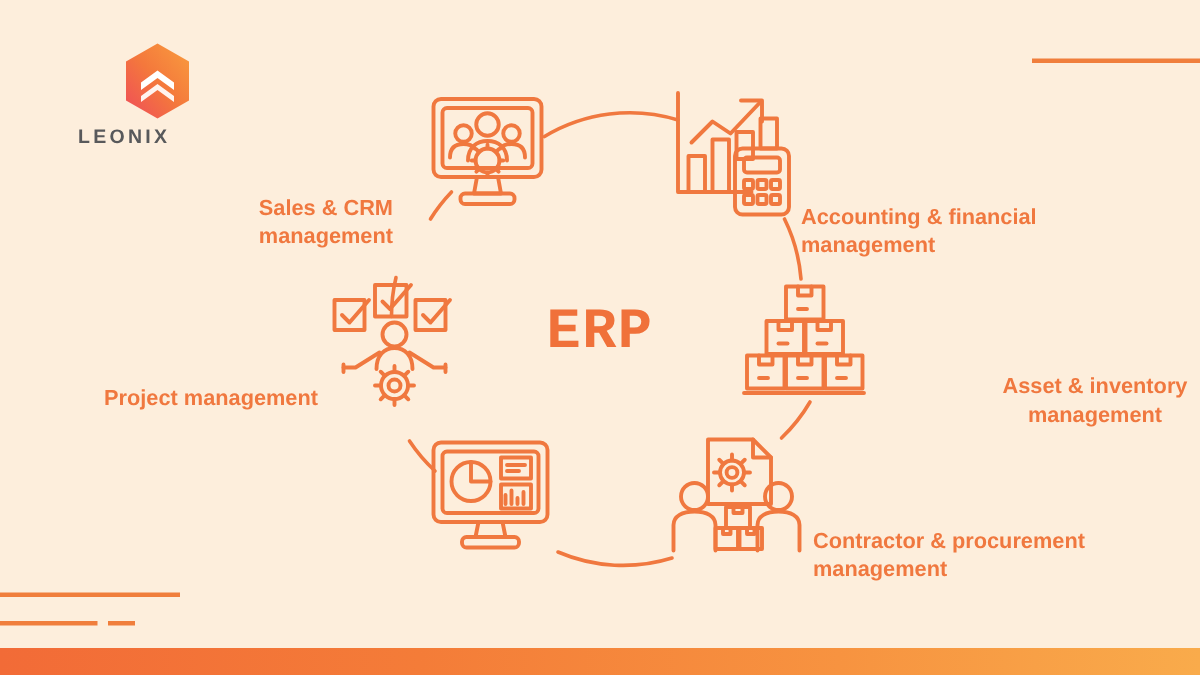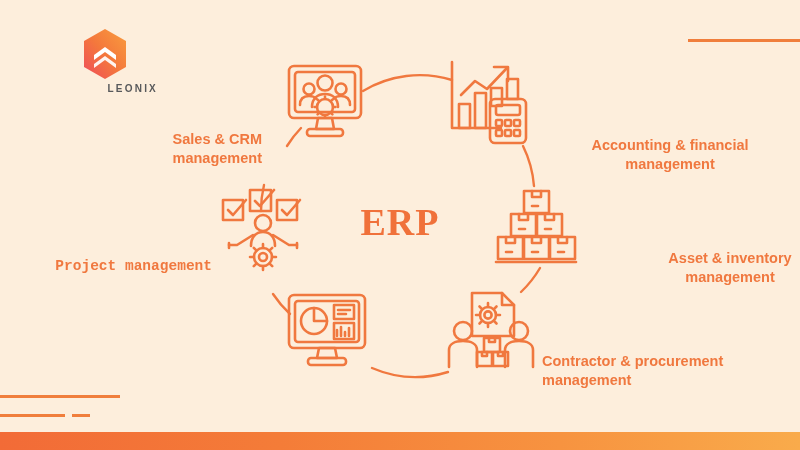--- a/index.html
+++ b/index.html
@@ -69,22 +69,22 @@
     width: 106px;
     height: 62px;
   }
   .logo-mark {
     width: 46px;
     height: 52px;
     margin: 0 auto;
   }
   .logo-text {
     margin-top: 3px;
-    text-align: right;
-    font-size: 10px;
+    text-align: left;
+    font-size: 13px;
     font-weight: bold;
     letter-spacing: 2.2px;
     color: #58595b;
     font-family: "Liberation Sans", sans-serif;
   }
 
   
   .diagram {
     position: absolute;
     left: 0;
@@ -97,39 +97,39 @@
     left: 340px;
     top: 198px;
     width: 120px;
     height: 48px;
     text-align: center;
     font-size: 38px;
     font-weight: bold;
     color: #f0713a;
     letter-spacing: 1px;
     line-height: 48px;
-    font-family: Liberation Serif, serif;
+    font-family: Liberation Mono, monospace;
   }
 
   
   .node-label {
     position: absolute;
     font-size: 14.5px;
     font-weight: bold;
     color: #f0783f;
     line-height: 19px;
     font-family: "Liberation Sans", sans-serif;
     margin-top: 48px;
   }
   .lbl-sales      { left: 110px; top: 82px;  width: 152px; text-align: right; }
-  .lbl-accounting { left: 560px; top: 88px;  width: 220px; text-align: center; }
+  .lbl-accounting { left: 534px; top: 88px;  width: 220px; text-align: left; }
   .lbl-asset      { left: 630px; top: 201px; width: 200px; text-align: center; }
   .lbl-contractor { left: 542px; top: 304px; width: 240px; text-align: left; }
   .lbl-reporting  { left: 60px;  top: 315px; width: 210px; text-align: right; }
-  .lbl-project    { left: 40px;  top: 209px; width: 172px; text-align: right; font-family: Liberation Mono, monospace; }
+  .lbl-project    { left: 40px;  top: 209px; width: 172px; text-align: right; }
 
   
   .icon-box {
     position: absolute;
   }
   .ic-sales      { left: 286px; top: 63px;  width: 78px; height: 78px; }
   .ic-accounting { left: 446px; top: 57px;  width: 84px; height: 88px; }
   .ic-asset      { left: 494px; top: 188px; width: 84px; height: 78px; }
   .ic-contractor { left: 446px; top: 290px; width: 92px; height: 80px; }
   .ic-reporting  { left: 286px; top: 292px; width: 82px; height: 78px; }

